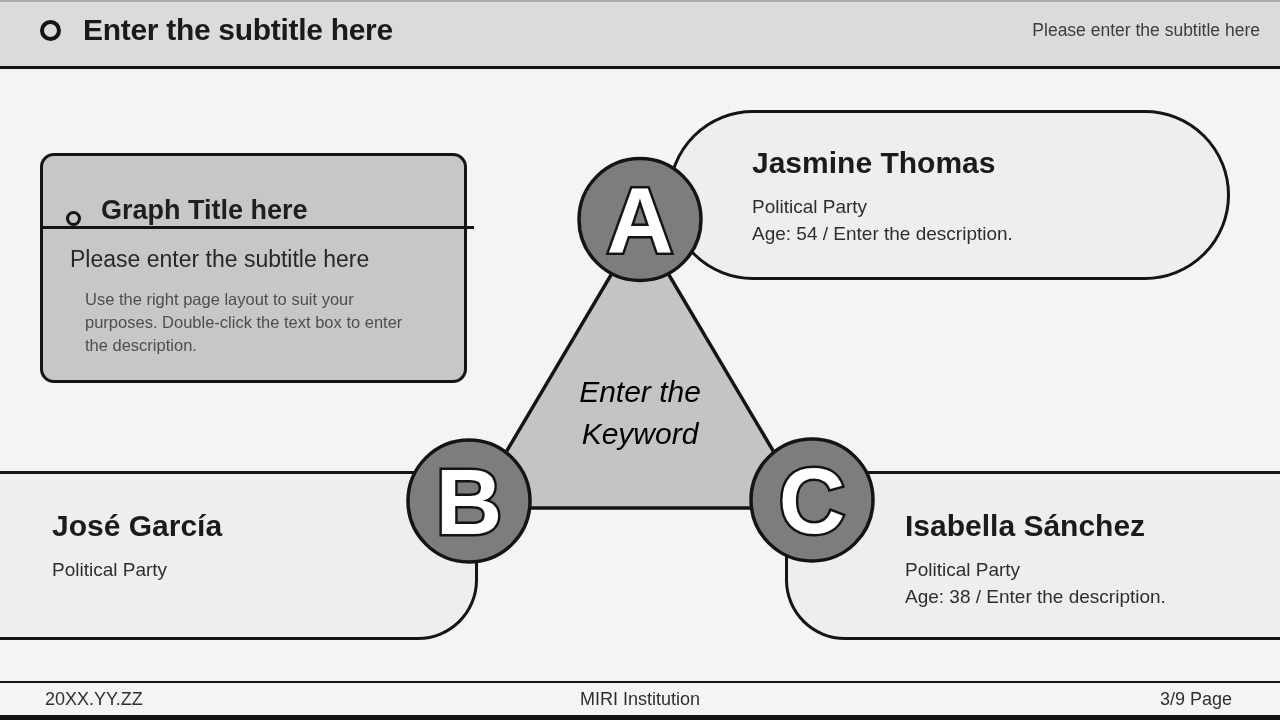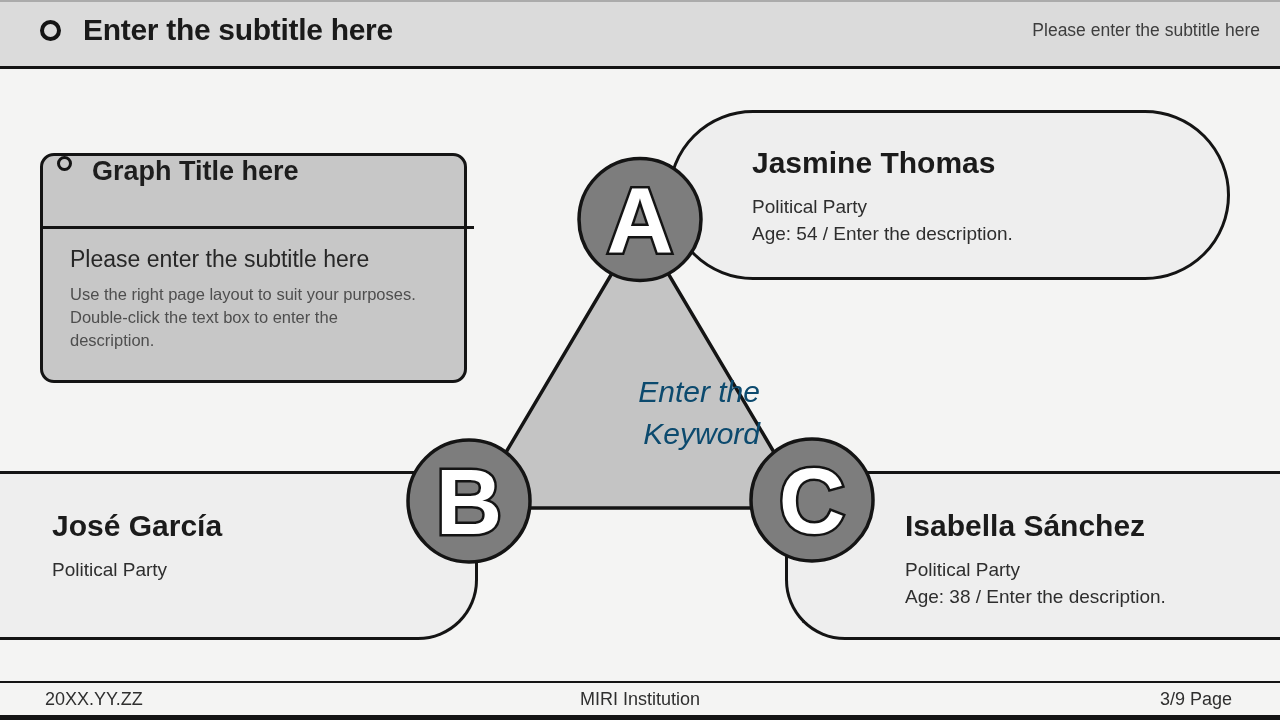--- a/index.html
+++ b/index.html
@@ -18,34 +18,34 @@
   .ring{display:inline-block;border-radius:50%;background:transparent;border:4px solid #141414;}
   .ring.lg{width:13px;height:13px;margin-right:22px;}
   .ring.sm{width:9px;height:9px;border-width:3.5px;margin-right:20px;}
   .hdr h1{font-size:30px;font-weight:700;margin:0;letter-spacing:-0.3px;color:#1a1a1a;}
   .hdr .hsub{margin-left:auto;font-size:17.5px;color:#3d3d3d;font-weight:400;}
   
   .card{
     position:absolute;left:40px;top:153px;width:427px;height:230px;box-sizing:border-box;
     background:#c7c7c7;border:3px solid #141414;border-radius:14px;z-index:2;
   }
-  .card-head{height:70px;display:flex;align-items:flex-start;padding-left:14px;}
+  .card-head{height:70px;display:flex;align-items:flex-end;padding-left:23px;}
   .card-head h2{font-size:27px;font-weight:700;margin:0;color:#1e1e1e;}
   .card-divider{position:absolute;top:70px;left:-3px;width:calc(100% + 13px);height:3px;background:#141414;}
   .card-body{padding:20px 26px 0 27px;}
   .card-body h3{font-size:23px;font-weight:500;margin:0 0 10px 0;color:#272727;}
-  .card-body p{font-size:16.5px;line-height:23px;margin:0;color:#4e4e4e;max-width:350px;}
+  .card-body p{font-size:16.5px;line-height:23px;margin:15px;color:#4e4e4e;max-width:350px;}
   
   .lyr{position:absolute;left:0;top:0;width:1280px;height:720px;pointer-events:none;}
   .lyr-triangle{z-index:1;}
   .lyr-circles{z-index:5;}
   .keyword{
     position:absolute;left:520px;top:371px;width:240px;z-index:3;
-    text-align:right;font-size:30px;line-height:42px;font-style:italic;
-    font-weight:500;color:#0c4a6e;pointer-events:auto;
+    text-align:center;font-size:30px;line-height:42px;font-style:italic;
+    font-weight:500;color:#000000;pointer-events:auto;
   }
   
   .ibox{
     position:absolute;box-sizing:border-box;background:#eeeeee;border:3px solid #141414;
     z-index:2;padding-top:34px;
   }
   .ibox h3{font-size:30px;font-weight:700;margin:0 0 12px 0;color:#1b1b1b;line-height:36px;}
   .ibox p{font-size:19px;line-height:27px;margin:0;color:#2e2e2e;}
   .box-a{left:668px;top:110px;width:562px;height:170px;border-radius:85px;padding-left:81px;padding-top:32px;}
   .box-b{left:-40px;top:471px;width:518px;height:169px;border-radius:0 60px 60px 0;border-left:none;padding-left:92px;}

